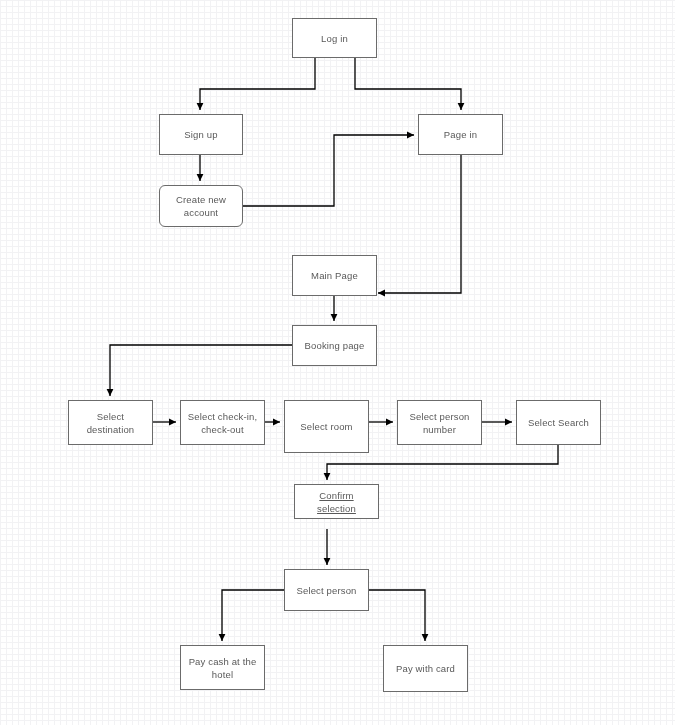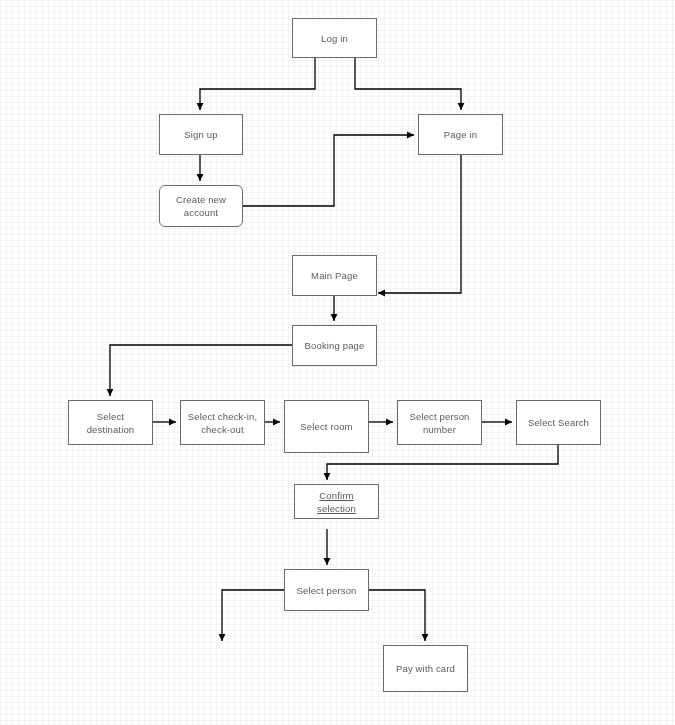--- a/index.html
+++ b/index.html
@@ -128,14 +128,15 @@
     <div class="node" style="left: 292px; top: 325px; width: 85px; height: 41px; background: rgb(255, 255, 255); border-color: rgb(107, 107, 107); color: rgb(89, 89, 89);">Booking page</div>
     <div class="node" style="left: 68px; top: 400px; width: 85px; height: 45px; background: rgb(255, 255, 255); border-color: rgb(107, 107, 107); color: rgb(89, 89, 89);">Select destination</div>
     <div class="node" style="left: 180px; top: 400px; width: 85px; height: 45px; background: rgb(255, 255, 255); border-color: rgb(107, 107, 107); color: rgb(89, 89, 89);">Select check-in,
 check-out</div>
     <div class="node" style="left: 284px; top: 400px; width: 85px; height: 53px; background: rgb(255, 255, 255); border-color: rgb(107, 107, 107); color: rgb(89, 89, 89);">Select room</div>
     <div class="node" style="left: 397px; top: 400px; width: 85px; height: 45px; background: rgb(255, 255, 255); border-color: rgb(107, 107, 107); color: rgb(89, 89, 89);">Select person
 number</div>
     <div class="node" style="left: 516px; top: 400px; width: 85px; height: 45px; background: rgb(255, 255, 255); border-color: rgb(107, 107, 107); color: rgb(89, 89, 89);">Select Search</div>
     <div class="node" style="left: 294px; top: 484px; width: 85px; height: 35px; background: rgb(255, 255, 255); border-color: rgb(107, 107, 107); color: rgb(89, 89, 89); text-decoration: underline;">Confirm selection</div>
     <div class="node" style="left: 284px; top: 569px; width: 85px; height: 42px; background: rgb(255, 255, 255); border-color: rgb(107, 107, 107); color: rgb(89, 89, 89);">Select person</div>
+    <div class="node" style="left: 180px; top: 645px; width: 85px; height: 45px; background: rgb(255, 255, 255); border-color: rgb(107, 107, 107); color: rgb(89, 89, 89);">Pay cash at the hotel</div>
     <div class="node" style="left: 383px; top: 645px; width: 85px; height: 47px; background: rgb(255, 255, 255); border-color: rgb(107, 107, 107); color: rgb(89, 89, 89);">Pay with card</div>
   </div>
 
 </body></html>

